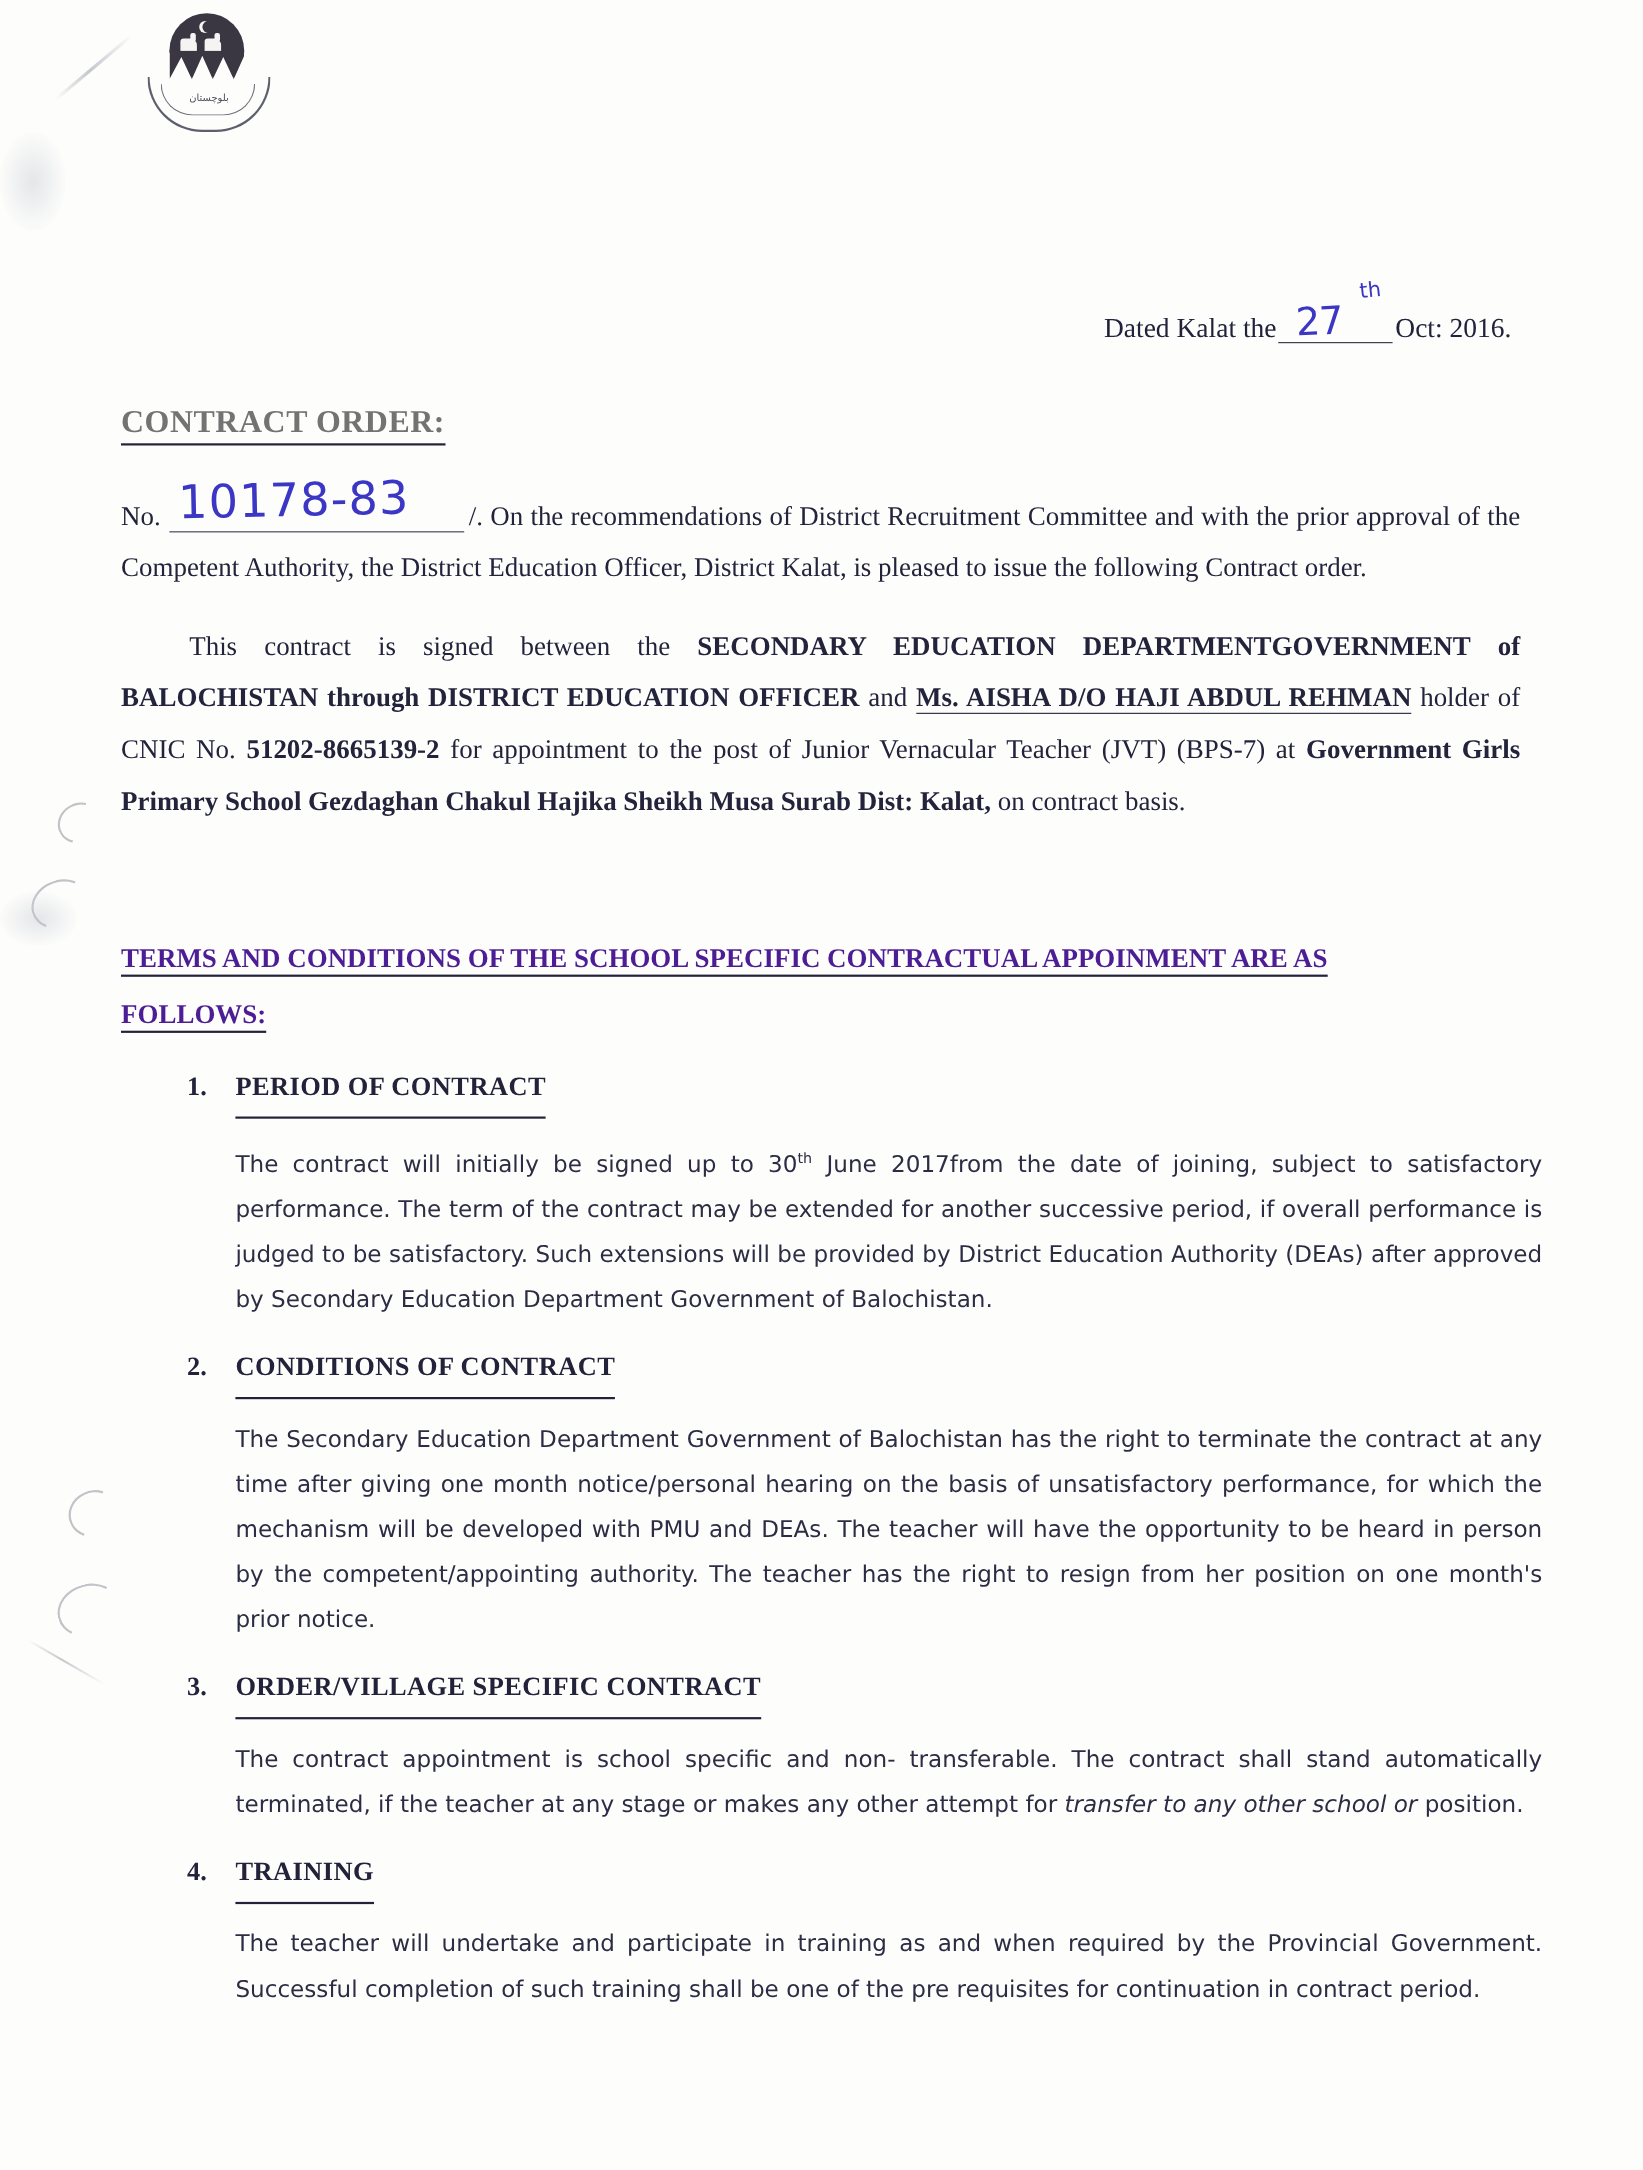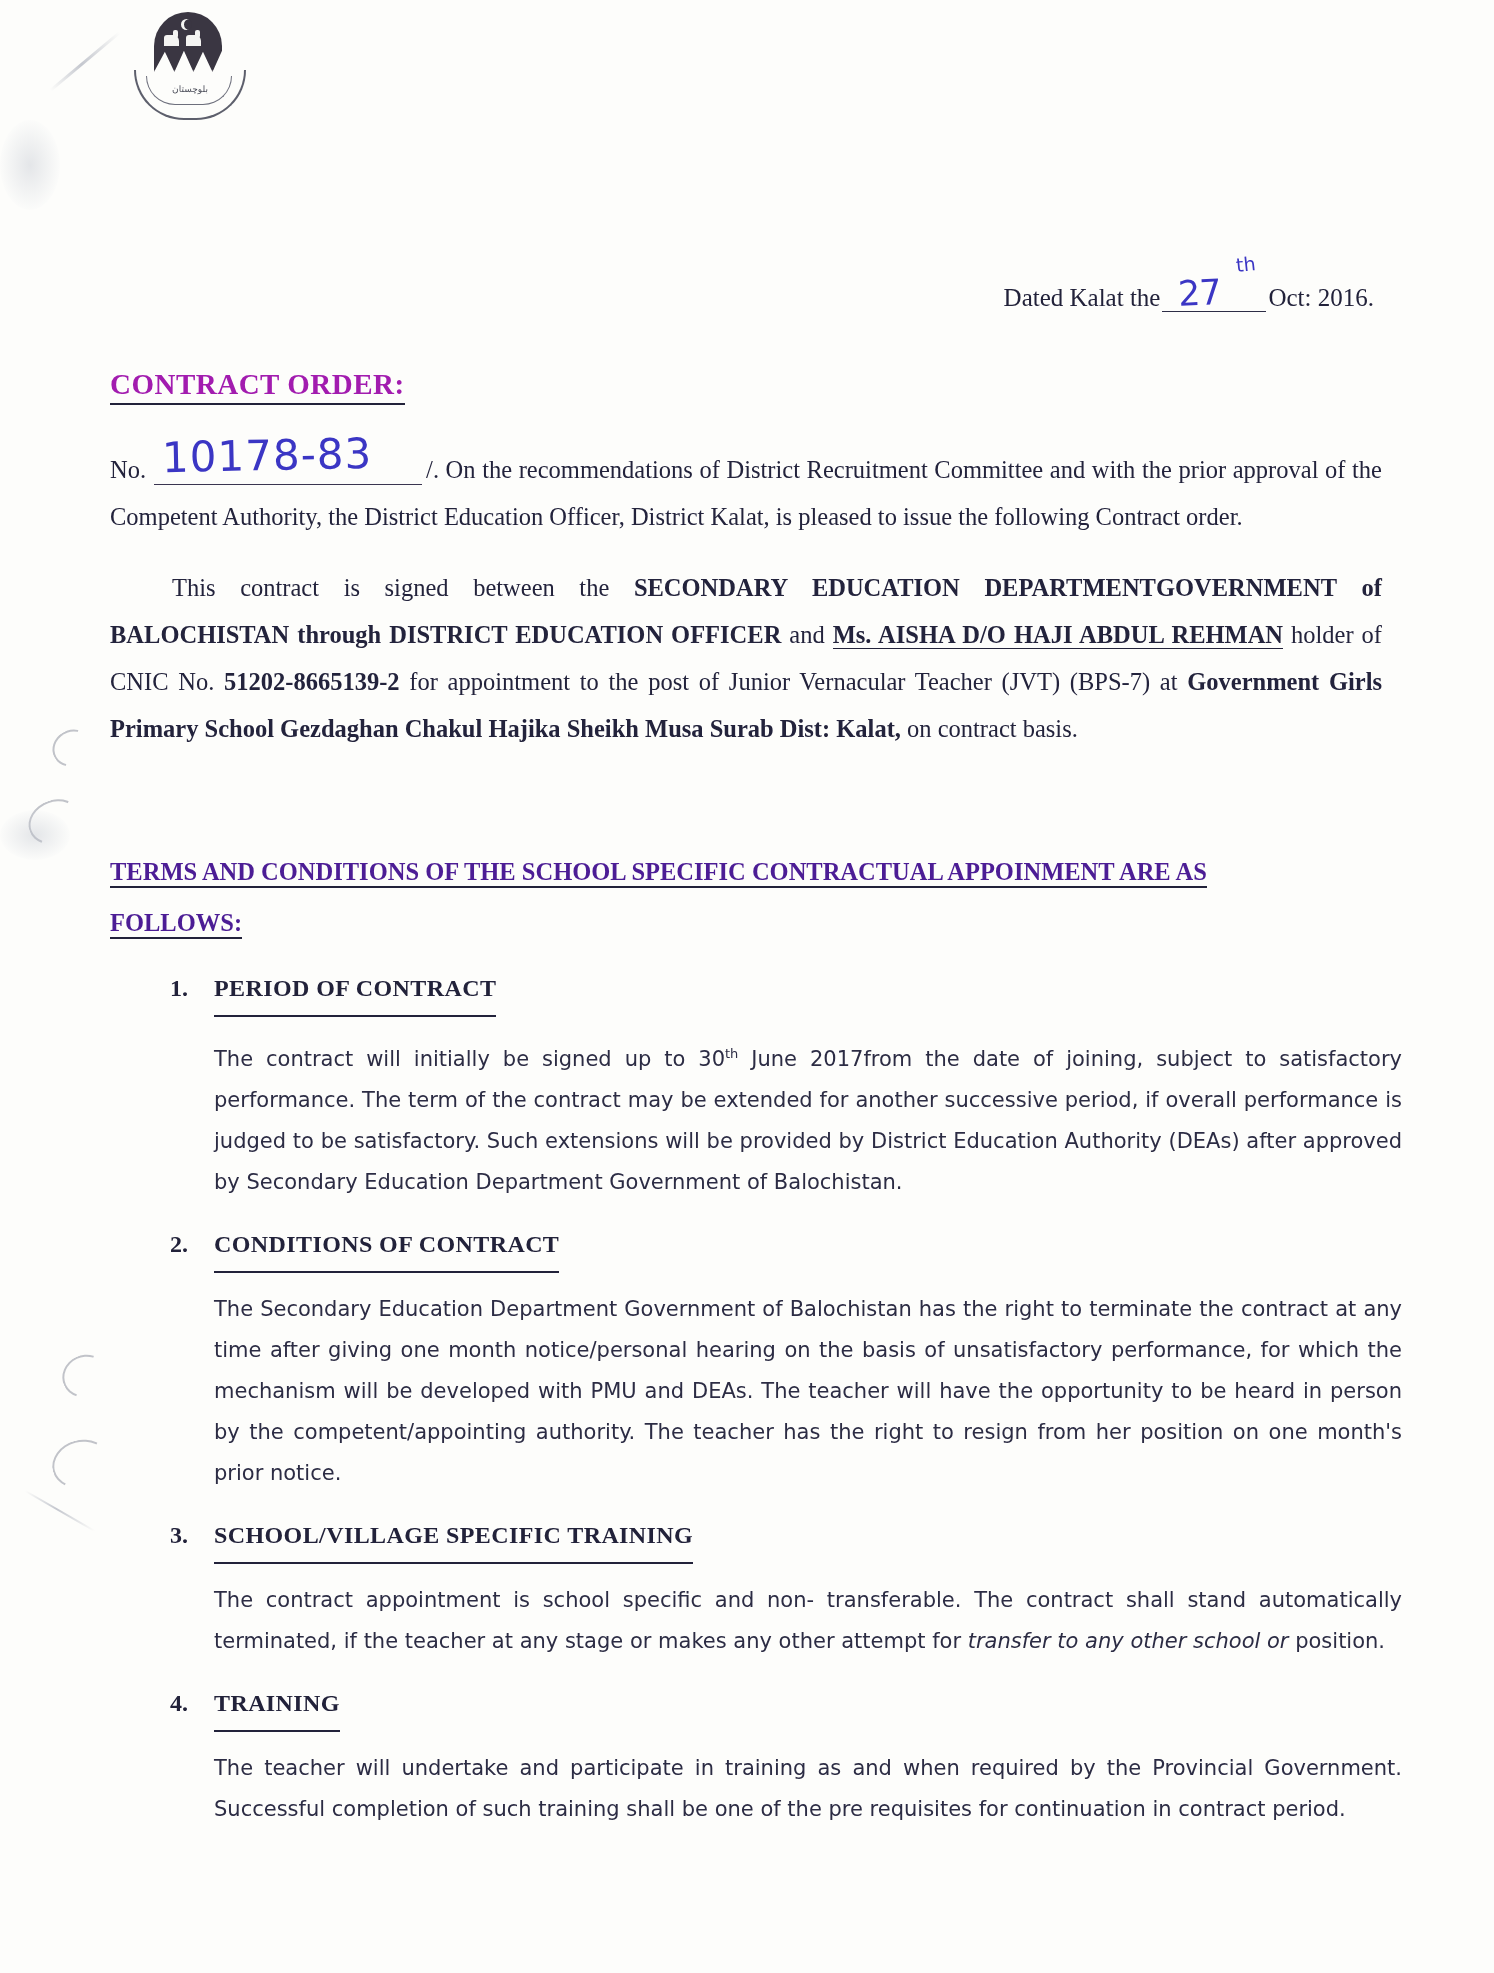--- a/index.html
+++ b/index.html
@@ -199,21 +199,21 @@
   
   .contract-order-title {
     position: absolute;
     left: 110px;
     top: 368px;
     font-size: 29px;
     font-weight: bold;
     letter-spacing: 0.5px;
     border-bottom: 2.2px solid #22223a;
     padding-bottom: 2px;
-    color: #a21caf;
+    color: #737373;
   }
 
   .body-col {
     position: absolute;
     left: 110px;
     top: 446px;
     width: 1272px;
   }
 
   p.just {
@@ -376,21 +376,21 @@
       <div class="sec-head">
         <span class="sec-num">2.</span>
         <span class="sec-title">CONDITIONS OF CONTRACT</span>
       </div>
       <div class="sec-body">The Secondary Education Department Government of Balochistan has the right to terminate the contract at any time after giving one month notice/personal hearing on the basis of unsatisfactory performance, for which the mechanism will be developed with PMU and DEAs.  The teacher will have the opportunity to be heard in person by the competent/appointing authority. The teacher has the right to resign from her position on one month's prior notice.</div>
     </div>
 
     <div class="sec">
       <div class="sec-head">
         <span class="sec-num">3.</span>
-        <span class="sec-title">SCHOOL/VILLAGE SPECIFIC TRAINING</span>
+        <span class="sec-title">ORDER/VILLAGE SPECIFIC CONTRACT</span>
       </div>
       <div class="sec-body"><span>The contract appointment is school specific and non- transferable. The contract shall stand automatically terminated, if the teacher at any stage or makes any other attempt for </span><i>transfer to any other school or</i><span> position.</span></div>
     </div>
 
     <div class="sec">
       <div class="sec-head">
         <span class="sec-num">4.</span>
         <span class="sec-title">TRAINING</span>
       </div>
       <div class="sec-body">The teacher will undertake and participate in training as and when required by the Provincial Government. Successful completion of such training shall be one of the pre requisites for continuation in contract period.</div>

